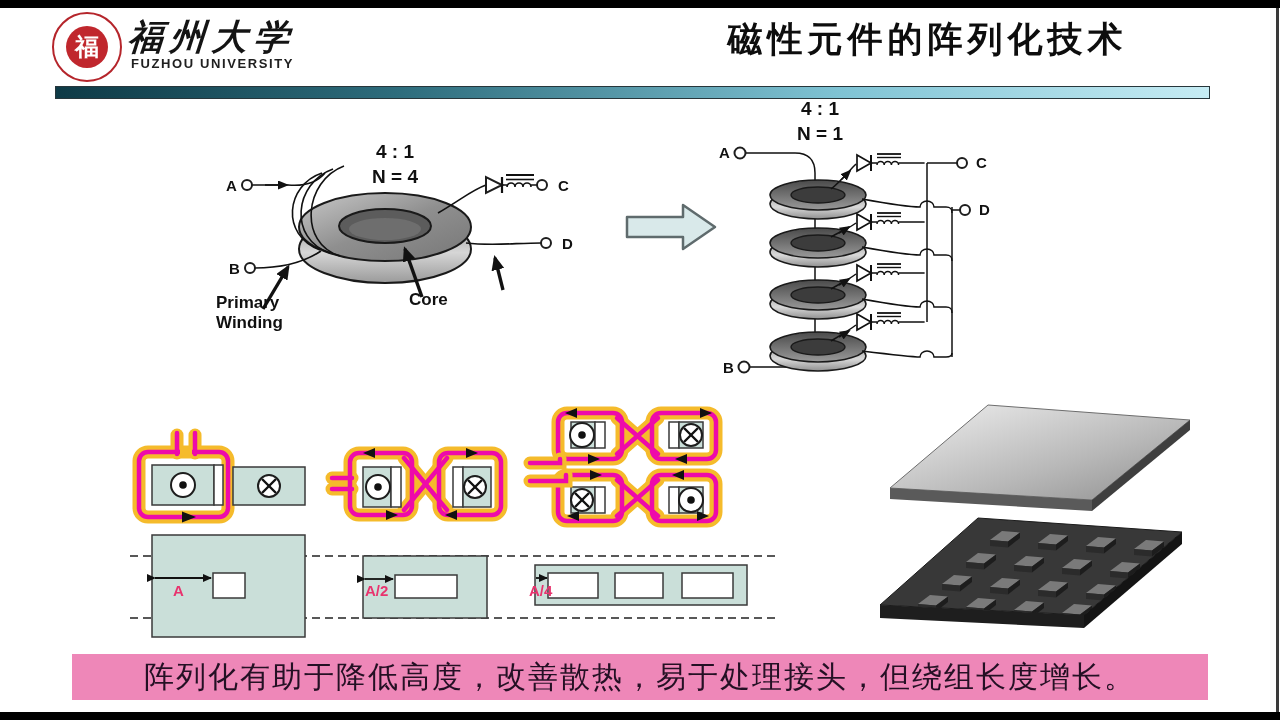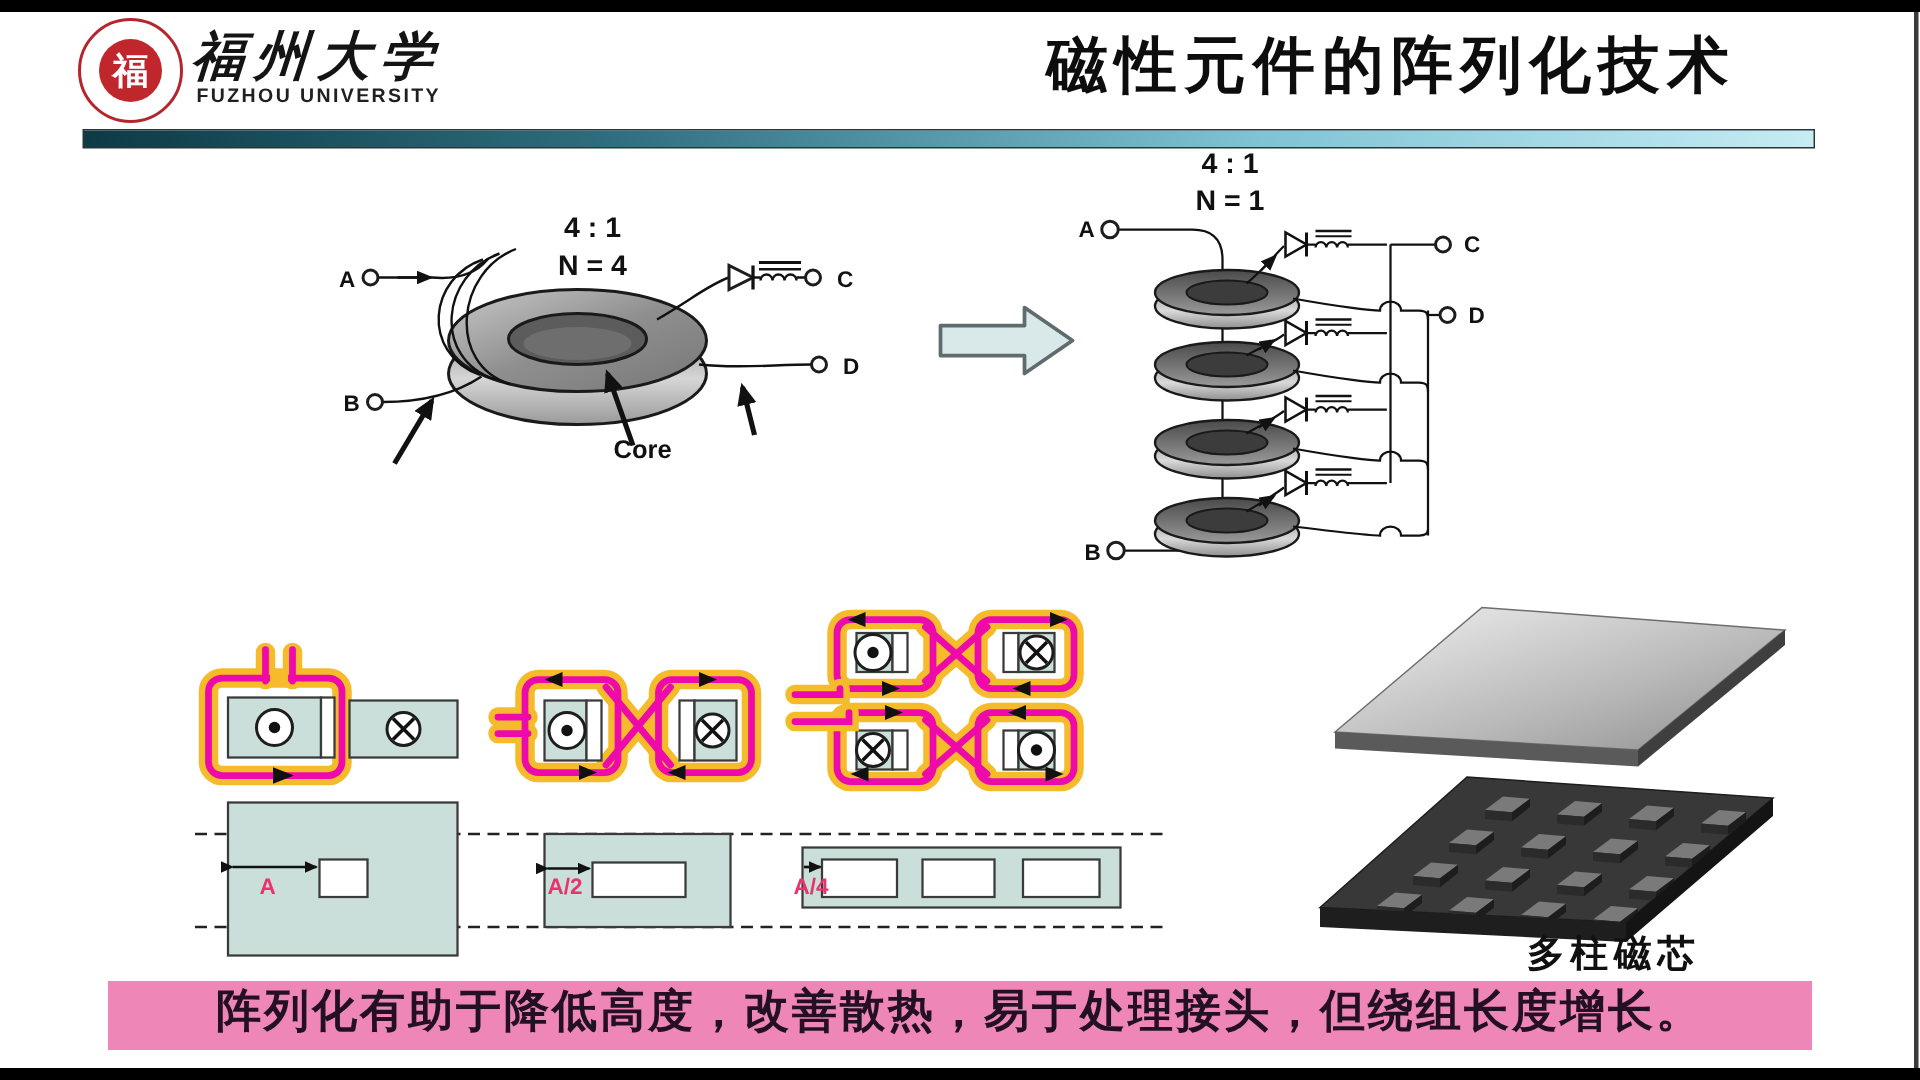--- a/index.html
+++ b/index.html
@@ -13,36 +13,36 @@
   
   #logo{left:52px;top:12px;width:66px;height:66px;border-radius:50%;
         border:2px solid #b5252b;background:#fff;display:flex;align-items:center;justify-content:center;}
   #logo-inner{width:42px;height:42px;border-radius:50%;background:#c0272d;color:#fff;
         display:flex;align-items:center;justify-content:center;font-family:"Liberation Serif",serif;
         font-weight:700;font-size:24px;}
   #uni-cn{left:128px;top:14px;width:230px;font-family:"DejaVu Serif",serif;font-style:italic;
         font-weight:700;font-size:35px;letter-spacing:7px;color:#141414;transform:skewX(-4deg);}
   #uni-en{left:131px;top:56px;font-size:13px;font-weight:700;letter-spacing:1.6px;color:#202020;}
   #page-title{left:655px;top:16px;width:545px;text-align:center;
-        font-family:"Liberation Serif",serif;font-weight:700;font-size:41px;letter-spacing:5px;color:#0d0d0d;}
+        font-family:"Liberation Serif",serif;font-weight:700;font-size:35px;letter-spacing:5px;color:#0d0d0d;}
   #rule-gradient{left:55px;top:86px;width:1153px;height:11px;border:1px solid #27363b;
         background:linear-gradient(90deg,#0e3a46 0%,#2e6d7d 30%,#7fc3d4 68%,#c6ecf4 100%);}
 
   
   .diag-label{font-weight:700;font-size:17px;color:#101010;line-height:1.18;}
   #lbl-primary{left:216px;top:293px;width:104px;}
   #lbl-core{left:392px;top:290px;width:70px;margin-left:17px;}
   #lbl-secondary{left:491px;top:283px;width:118px;}
 
   #core3d-caption{left:1018px;top:619px;width:170px;font-size:25px;font-weight:700;
         color:#101010;letter-spacing:4px;font-family:"Liberation Serif",serif;}
 
   #banner{left:72px;top:654px;width:1136px;height:46px;background:#ee87b8;
-        display:flex;align-items:flex-start;justify-content:center;
-        font-family:"Liberation Serif",serif;font-weight:700;font-size:30px;
+        display:flex;align-items:center;justify-content:center;
+        font-family:"Liberation Serif",serif;font-weight:400;font-size:30px;
         letter-spacing:2px;color:#241024;white-space:nowrap;}
 
   svg{position:absolute;overflow:visible;}
   svg text{font-family:"Liberation Sans",sans-serif;fill:#111;}
   .ratio-txt{font-size:19px;font-weight:700;text-anchor:middle;}
   .term-txt{font-size:15px;font-weight:700;}
   .dim-txt{font-size:15px;font-weight:700;fill:#e8336e;}
   .wire{fill:none;stroke:#111;stroke-width:1.6;}
   .wire2{fill:none;stroke:#111;stroke-width:1.5;}
   .glow{fill:none;stroke:#f5bb2b;stroke-width:13;stroke-linecap:round;}
@@ -136,20 +136,21 @@
       <path class="wire" d="M296,108 C322,111 346,108 371,108"></path>
       <circle cx="376" cy="108" r="5" class="sym"></circle>
       <text class="term-txt" x="392" y="114">D</text>
     </g>
 
     <line x1="93" y1="174" x2="118" y2="132" stroke="#111" stroke-width="3.4" marker-end="url(#mArrBig)"></line>
     <line x1="252" y1="162" x2="235" y2="114" stroke="#111" stroke-width="3.4" marker-end="url(#mArrBig)"></line>
     <line x1="333" y1="155" x2="325" y2="123" stroke="#111" stroke-width="3.4" marker-end="url(#mArrBig)"></line>
   </svg>
 
+  <div class="abs diag-label" id="lbl-primary">Primary Winding</div>
   <div class="abs diag-label" id="lbl-core">Core</div>
 
   <svg class="abs" style="left:625px;top:203px" width="95" height="48" viewBox="0 0 95 48">
     <polygon points="2,14 58,14 58,2 90,24 58,46 58,34 2,34" fill="#d9e9ea" stroke="#5f6b6d" stroke-width="2.5" stroke-linejoin="round"></polygon>
   </svg>
 
   <svg id="svg-right" class="abs" style="left:705px;top:95px" width="310" height="300" viewBox="0 0 310 300">
     <defs>
       <linearGradient id="gTopSm" x1="0" y1="0" x2="0" y2="1">
         <stop offset="0" stop-color="#4a4a4a"></stop>
@@ -400,21 +401,20 @@
           <use href="#pillar" x="226" y="193"></use>
         <use href="#pillar" x="58" y="204"></use>
           <use href="#pillar" x="106" y="207"></use>
           <use href="#pillar" x="154" y="210"></use>
           <use href="#pillar" x="202" y="213"></use>
       </g>
       <polygon points="20,205 224,215 224,228 20,218" fill="#1e1e1e"></polygon>
       <polygon points="224,215 322,132 322,144 224,228" fill="#141414"></polygon>
     </g>
   </svg>
-  <div class="abs" id="core3d-caption">多柱磁芯</div>
 
   <div class="abs" id="banner">
     <span>阵列化有助于降低高度，改善散热，易于处理接头，但绕组长度增长。</span>
   </div>
 
   <div class="abs" id="bar-bottom"></div>
   <div class="abs" id="edge-right"></div>
 </div>
 
 </body></html>

